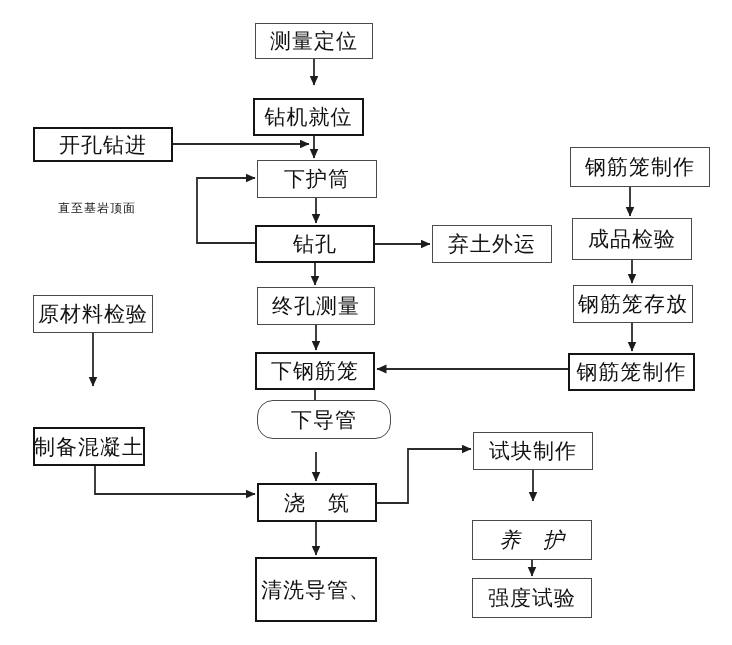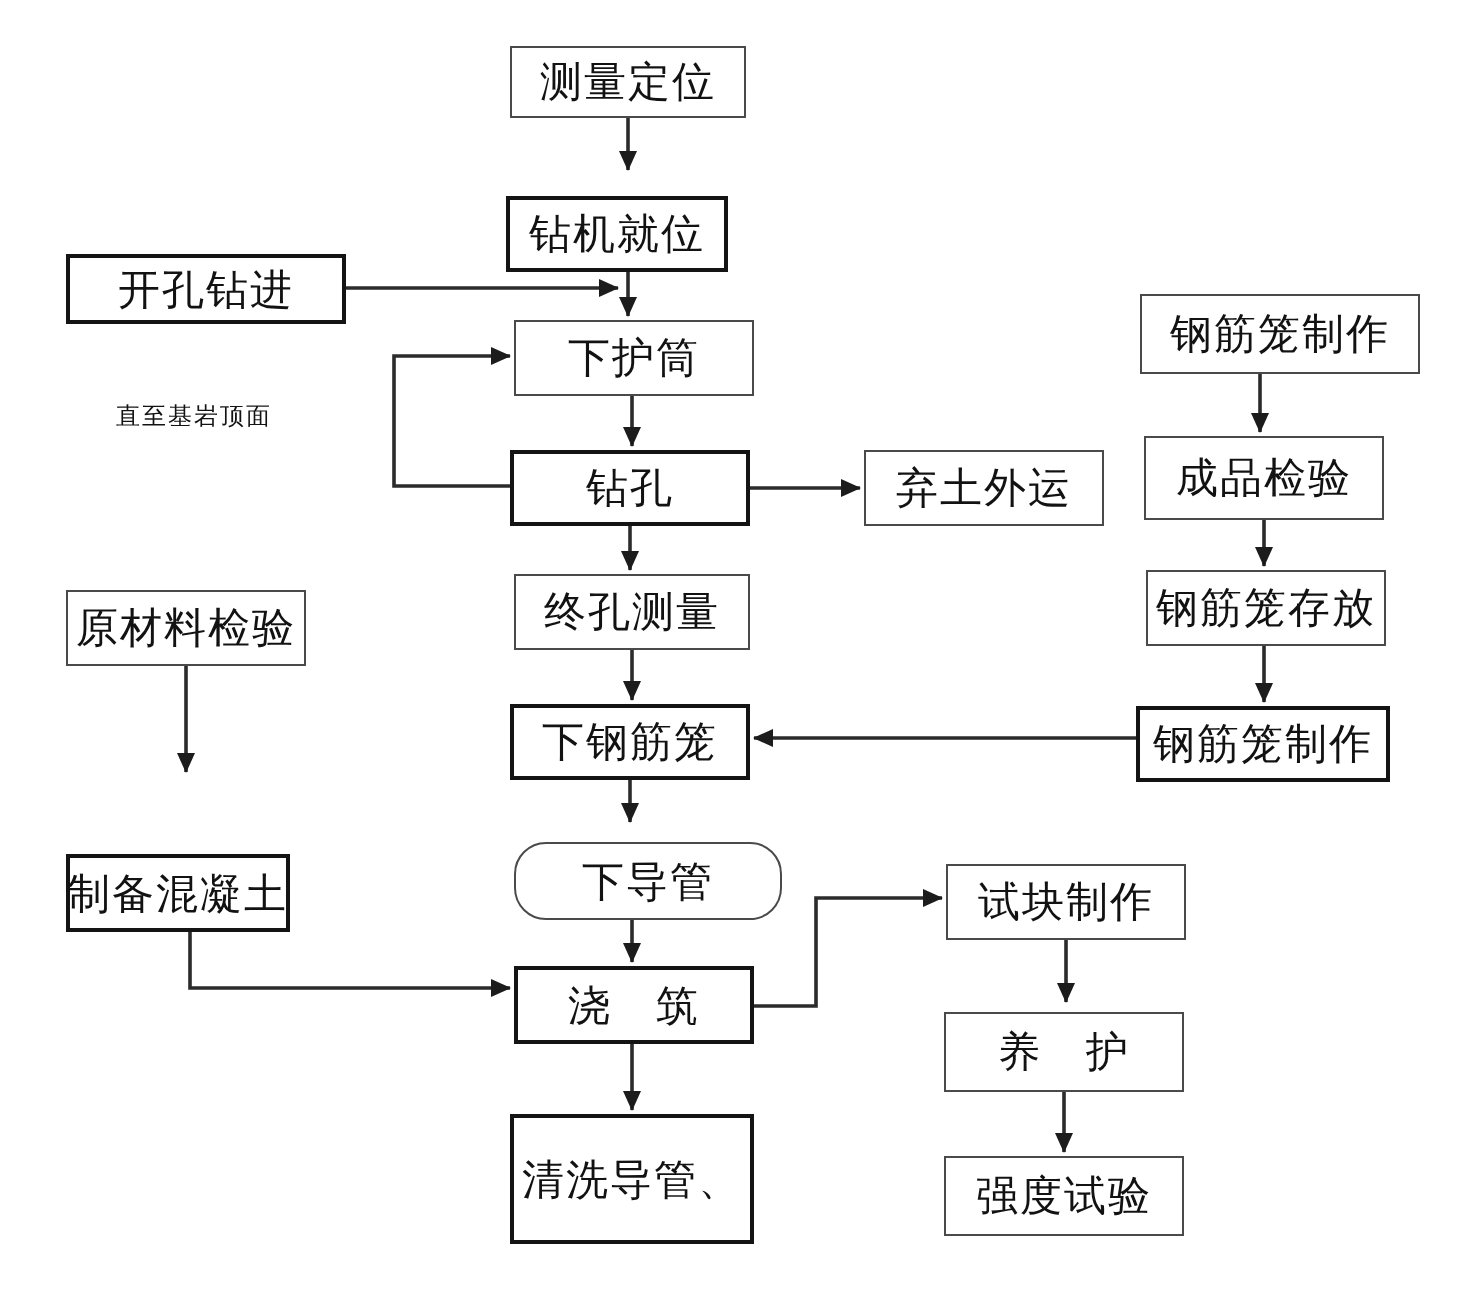--- a/index.html
+++ b/index.html
@@ -89,20 +89,20 @@
     <div class="node thick" style="left: 255px; top: 225px; width: 120px; height: 38px;">钻孔</div>
     <div class="node" style="left: 432px; top: 225px; width: 120px; height: 38px;">弃土外运</div>
     <div class="node" style="left: 33px; top: 295px; width: 120px; height: 38px;">原材料检验</div>
     <div class="node" style="left: 257px; top: 287px; width: 118px; height: 38px;">终孔测量</div>
     <div class="node thick" style="left: 33px; top: 388px; width: 112px; height: 39px; margin-top: 39px;">制备混凝土</div>
     <div class="node" style="left: 570px; top: 147px; width: 140px; height: 40px; font-family: Liberation Mono, monospace;">钢筋笼制作</div>
     <div class="node" style="left: 572px; top: 218px; width: 120px; height: 42px;">成品检验</div>
     <div class="node" style="left: 573px; top: 285px; width: 120px; height: 38px;">钢筋笼存放</div>
     <div class="node thick" style="left: 568px; top: 353px; width: 127px; height: 38px;">钢筋笼制作</div>
     <div class="node thick" style="left: 255px; top: 352px; width: 120px; height: 38px;">下钢筋笼</div>
-    <div class="node" style="left: 257px; top: 421px; width: 134px; height: 39px; border-radius: 16px;">下导管</div>
+    <div class="node" style="left: 257px; top: 400px; width: 134px; height: 39px; border-radius: 16px;">下导管</div>
     <div class="node thick" style="left: 257px; top: 483px; width: 120px; height: 39px;">浇　筑</div>
     <div class="node" style="left: 473px; top: 432px; width: 120px; height: 38px;">试块制作</div>
-    <div class="node" style="left: 472px; top: 506px; width: 120px; height: 40px;">养　护</div>
+    <div class="node" style="left: 472px; top: 520px; width: 120px; height: 40px; font-style: italic;">养　护</div>
     <div class="node thick" style="left: 255px; top: 557px; width: 122px; height: 65px;">清洗导管、</div>
     <div class="node" style="left: 472px; top: 578px; width: 120px; height: 40px;">强度试验</div>
     <div class="float-label" style="left: 58px; top: 200px;">直至基岩顶面</div>
   </div>
 
 </body></html>

